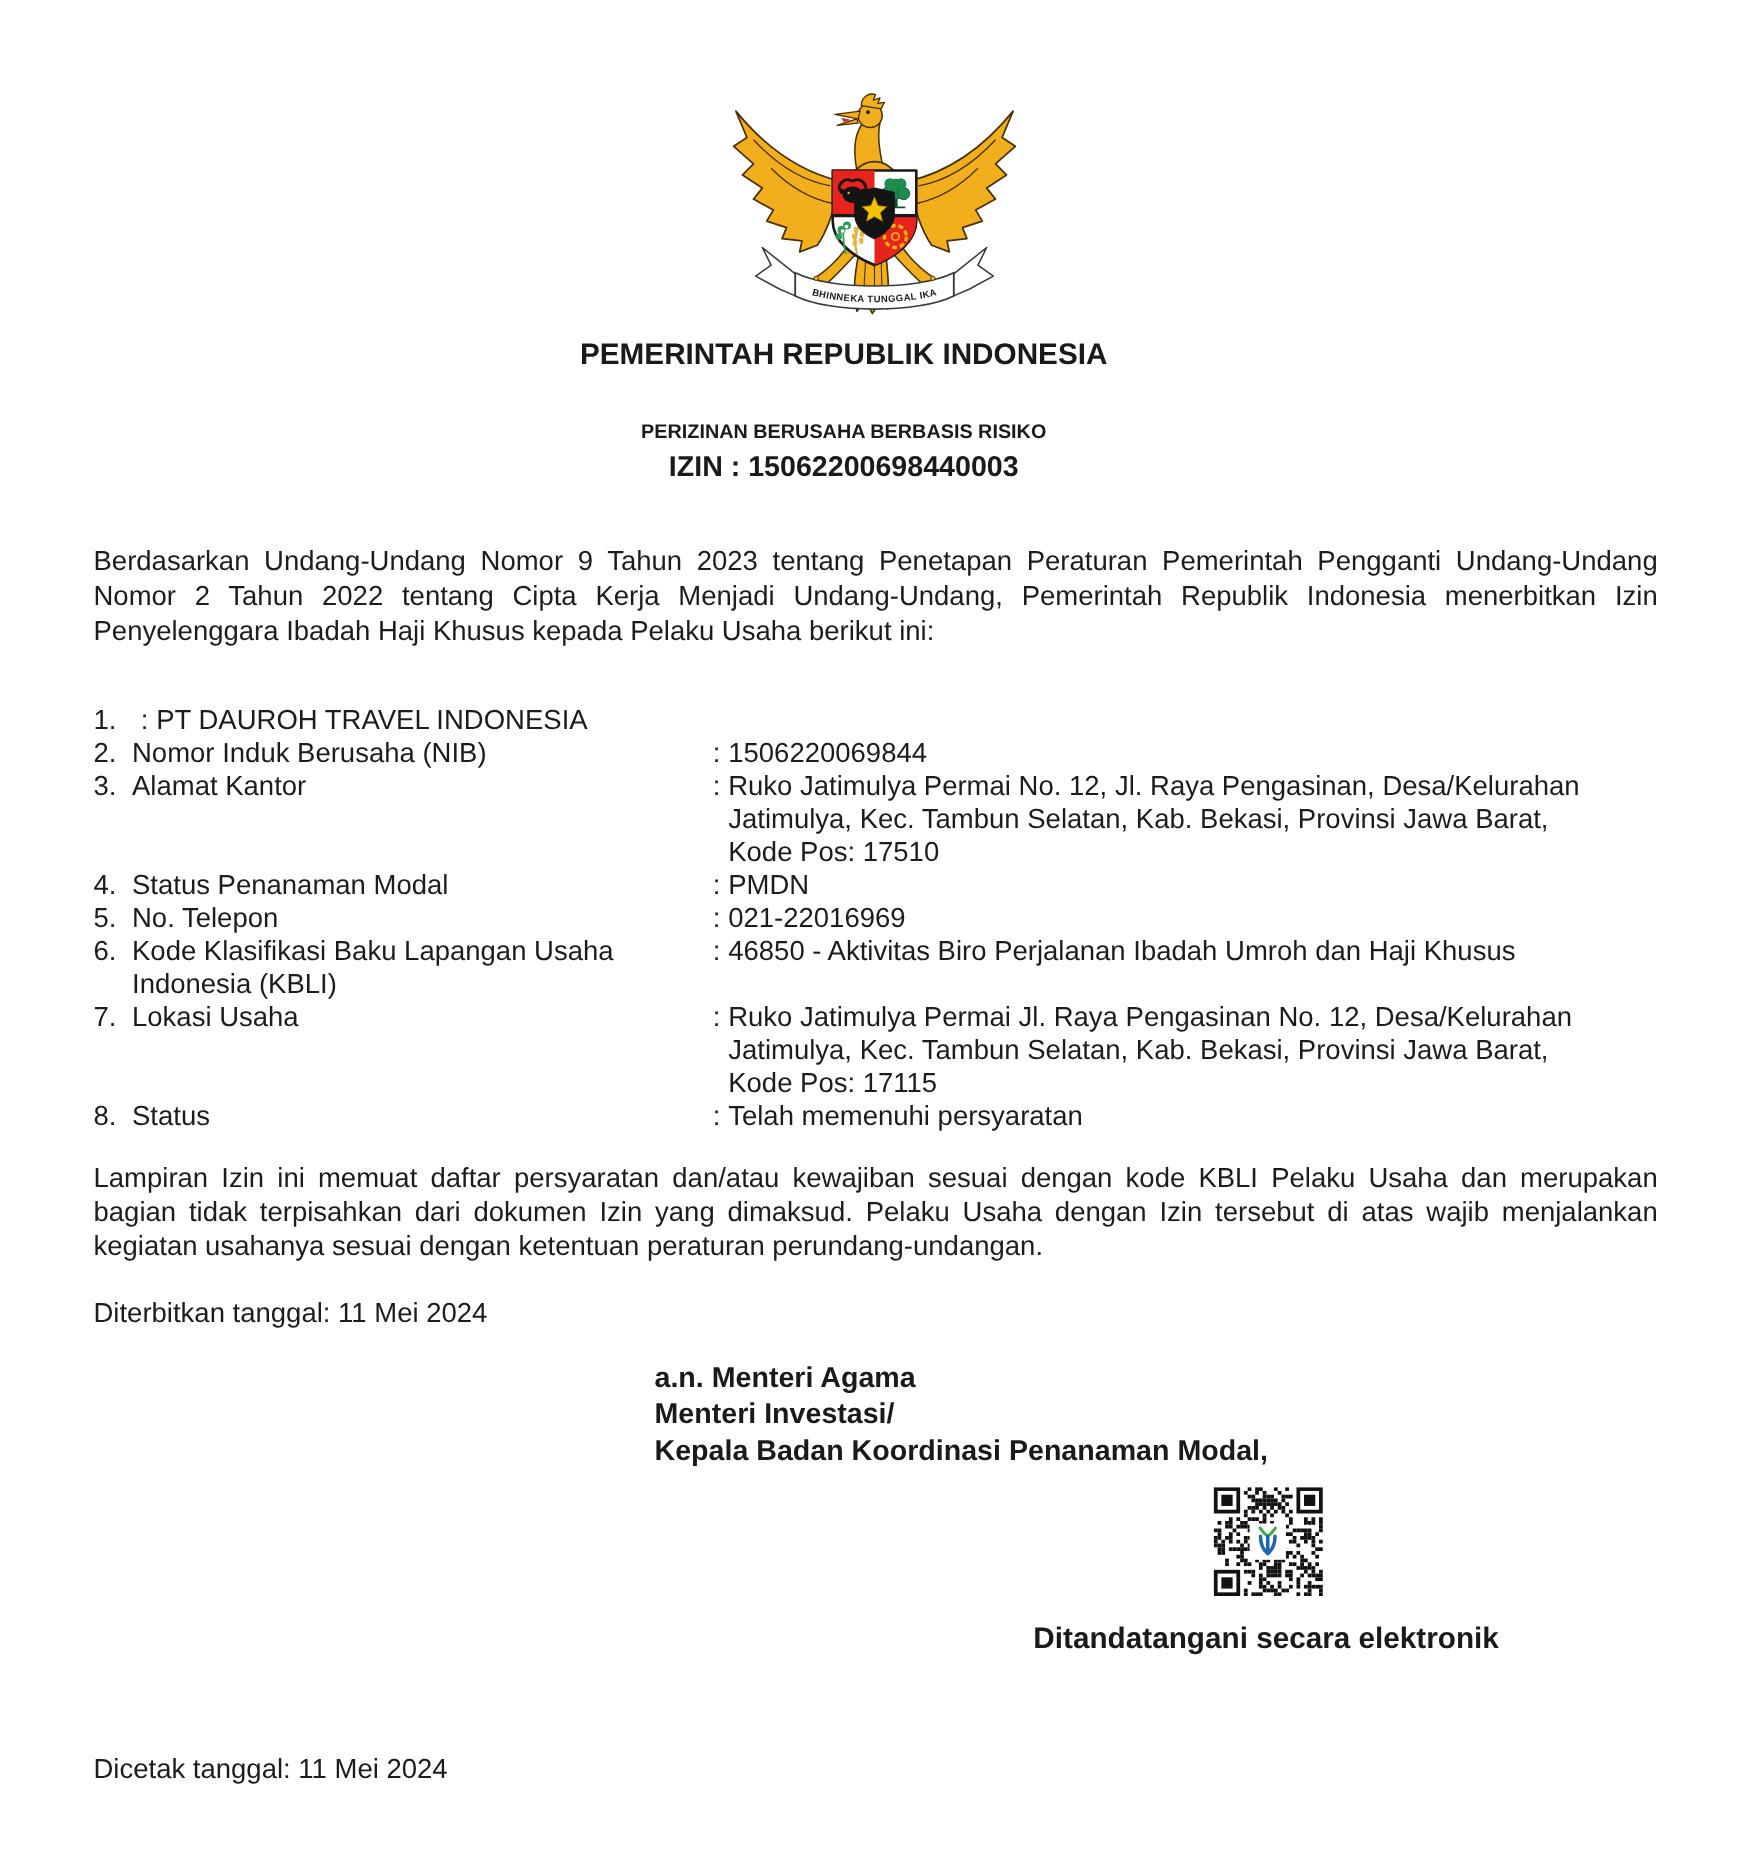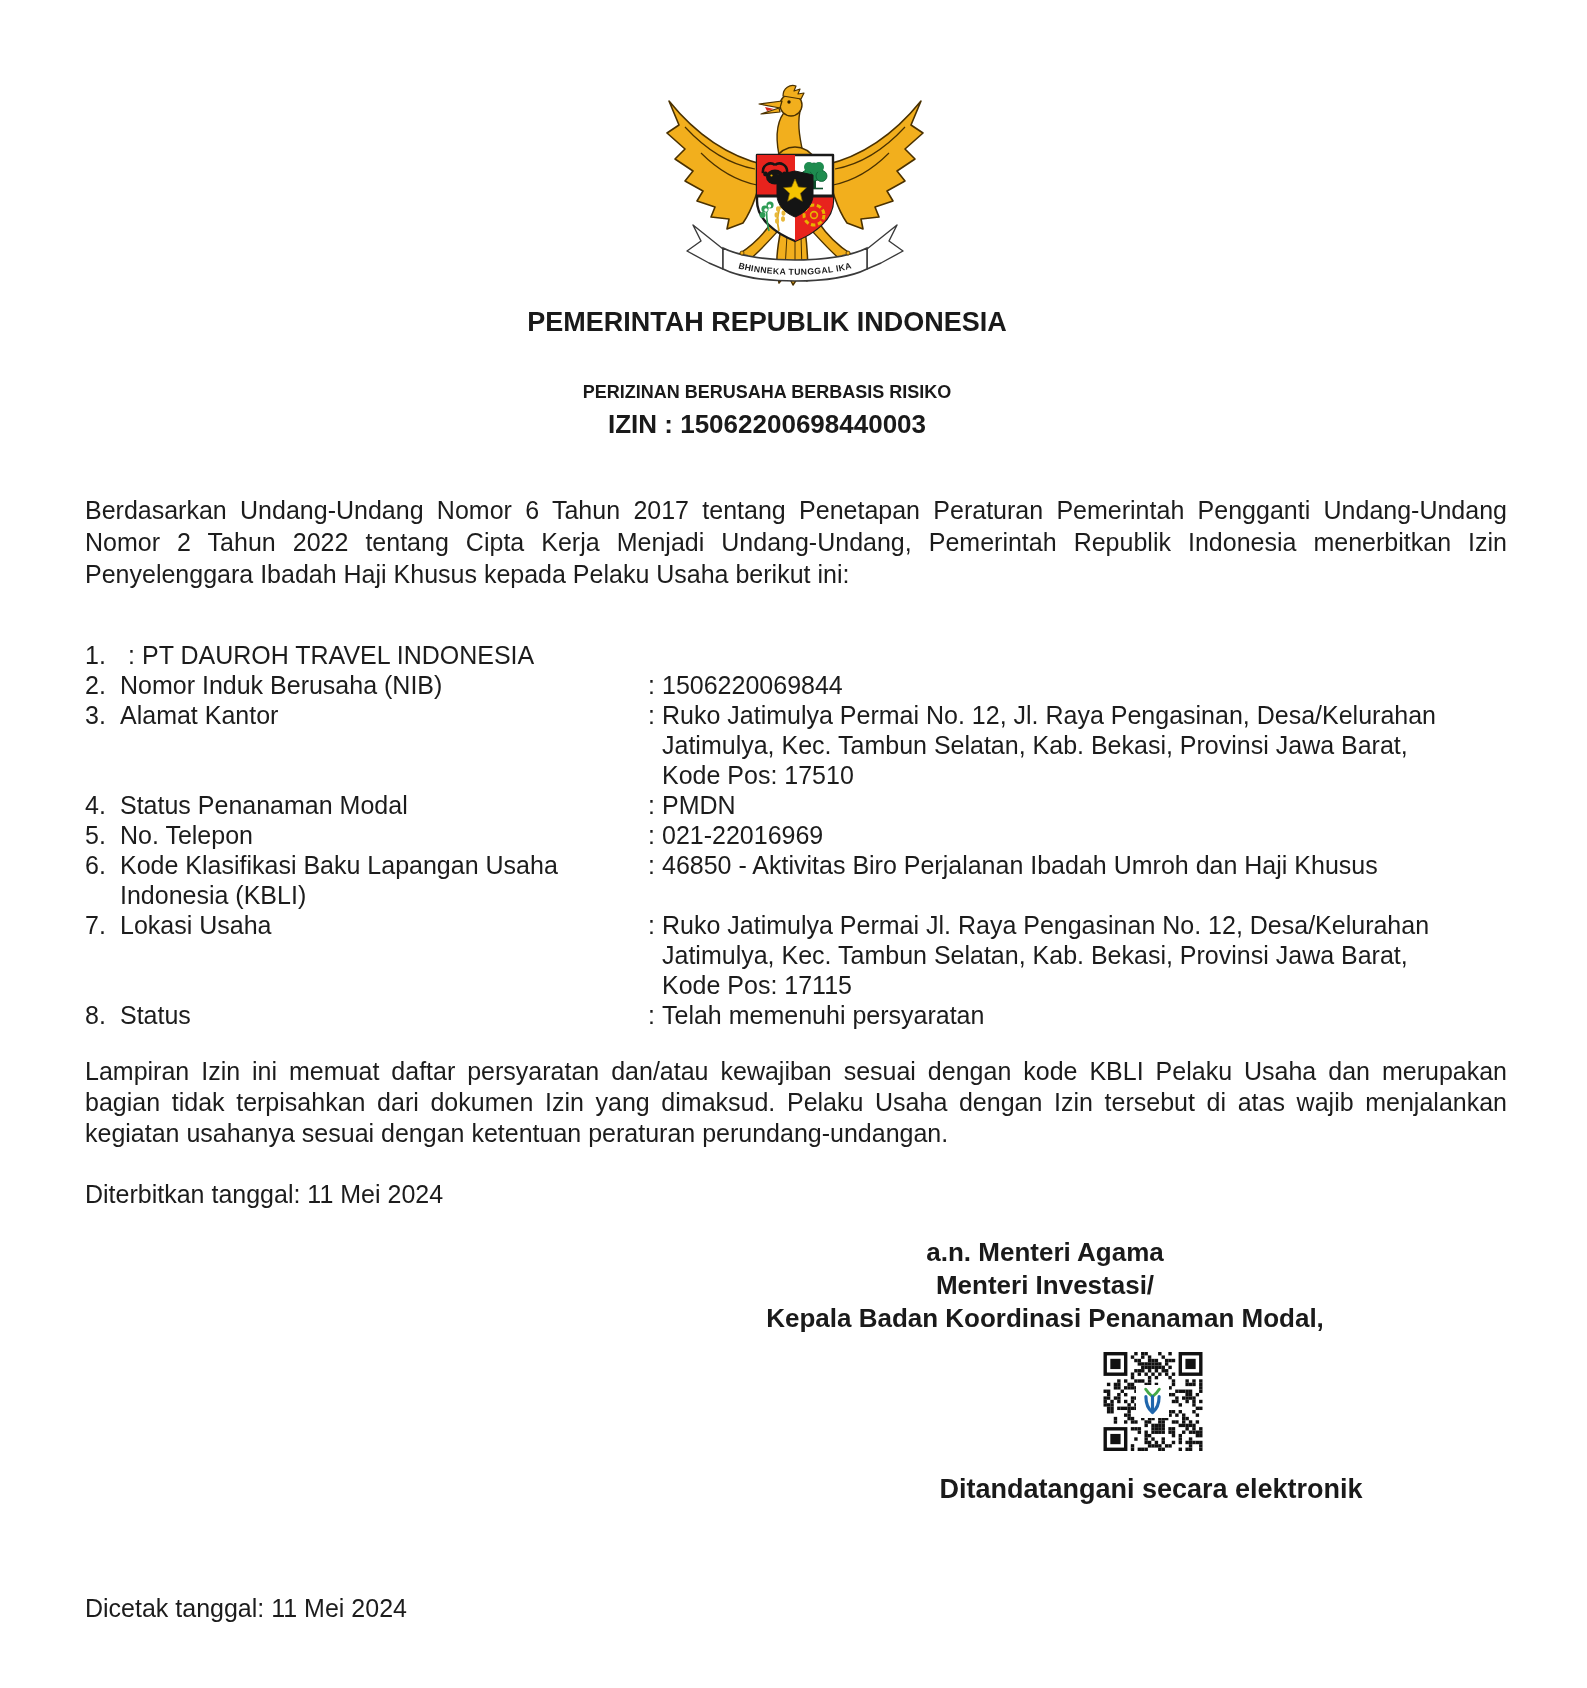--- a/index.html
+++ b/index.html
@@ -20,21 +20,21 @@
   .body-text{font-size:25px;line-height:32px;color:#1c1c1c;}
   .p-intro{left:85px;top:494px;width:1422px;text-align:justify;}
   .fields{left:85px;top:640px;width:1422px;font-size:25px;line-height:30px;}
   .field-row{display:flex;align-items:flex-start;}
   .f-num{width:35px;flex:0 0 35px;}
   .f-label{width:520px;flex:0 0 520px;}
   .f-colon{width:14px;flex:0 0 14px;margin-left:8px;}
   .f-value{width:800px;flex:0 0 800px;}
   .p-closing{left:85px;top:1056px;width:1422px;text-align:justify;line-height:31px;}
   .issued{left:85px;top:1178px;}
-  .sig-block{left:595px;top:1236px;width:900px;text-align:center;font-size:26px;line-height:33px;font-weight:bold;}
+  .sig-block{left:595px;top:1236px;width:900px;text-align:left;font-size:26px;line-height:33px;font-weight:bold;}
   .qr-wrap{left:1103px;top:1352px;width:100px;height:99px;background:#fff;}
   .qr-wrap svg{display:block;width:100px;height:99px;}
   .qr-logo{position:absolute;left:33px;top:33px;width:33px;height:33px;background:#fff;display:flex;align-items:center;justify-content:center;}
   .esign{left:701px;top:1474px;width:900px;text-align:center;font-size:27px;font-weight:bold;}
   .printed{left:85px;top:1592px;}
 </style>
 </head>
 <body>
 
 <div class="page">
@@ -120,21 +120,21 @@
       </text>
       <circle cx="89" cy="180" r="2" fill="#F2AF1D" stroke="#4a3100" stroke-width="0.8"></circle>
       <circle cx="195" cy="180" r="2" fill="#F2AF1D" stroke="#4a3100" stroke-width="0.8"></circle>
     </g>
   </svg>
 
   <div class="abs center-head h-gov">PEMERINTAH REPUBLIK INDONESIA</div>
   <div class="abs center-head h-title">PERIZINAN BERUSAHA BERBASIS RISIKO</div>
   <div class="abs center-head h-izin">IZIN : 15062200698440003</div>
 
-  <div class="abs body-text p-intro">Berdasarkan Undang-Undang Nomor 6 Tahun 2017 tentang Penetapan Peraturan Pemerintah Pengganti Undang-Undang Nomor 2 Tahun 2022 tentang Cipta Kerja Menjadi Undang-Undang, Pemerintah Republik Indonesia menerbitkan Izin Penyelenggara Ibadah Haji Khusus kepada Pelaku Usaha berikut ini:</div>
+  <div class="abs body-text p-intro">Berdasarkan Undang-Undang Nomor 9 Tahun 2023 tentang Penetapan Peraturan Pemerintah Pengganti Undang-Undang Nomor 2 Tahun 2022 tentang Cipta Kerja Menjadi Undang-Undang, Pemerintah Republik Indonesia menerbitkan Izin Penyelenggara Ibadah Haji Khusus kepada Pelaku Usaha berikut ini:</div>
 
   <div class="abs body-text fields">
     <div class="field-row">
       <span class="f-num">1.</span>
       <span class="f-colon">:</span>
       <span class="f-value">PT DAUROH TRAVEL INDONESIA</span>
     </div>
     <div class="field-row">
       <span class="f-num">2.</span>
       <span class="f-label">Nomor Induk Berusaha (NIB)</span>

